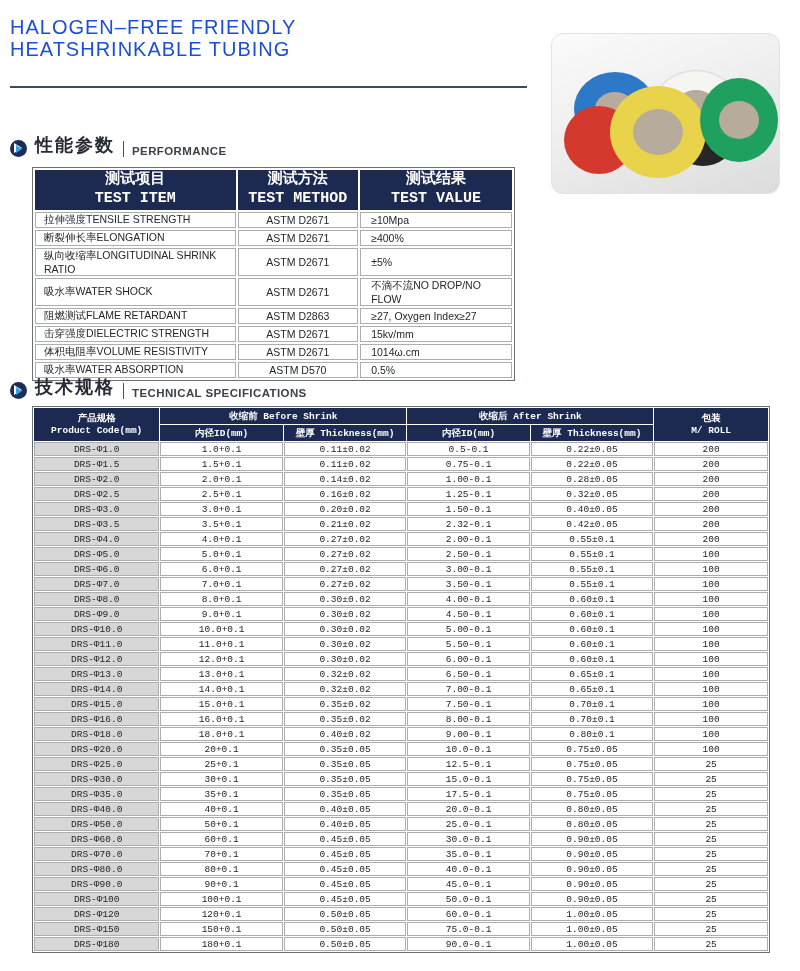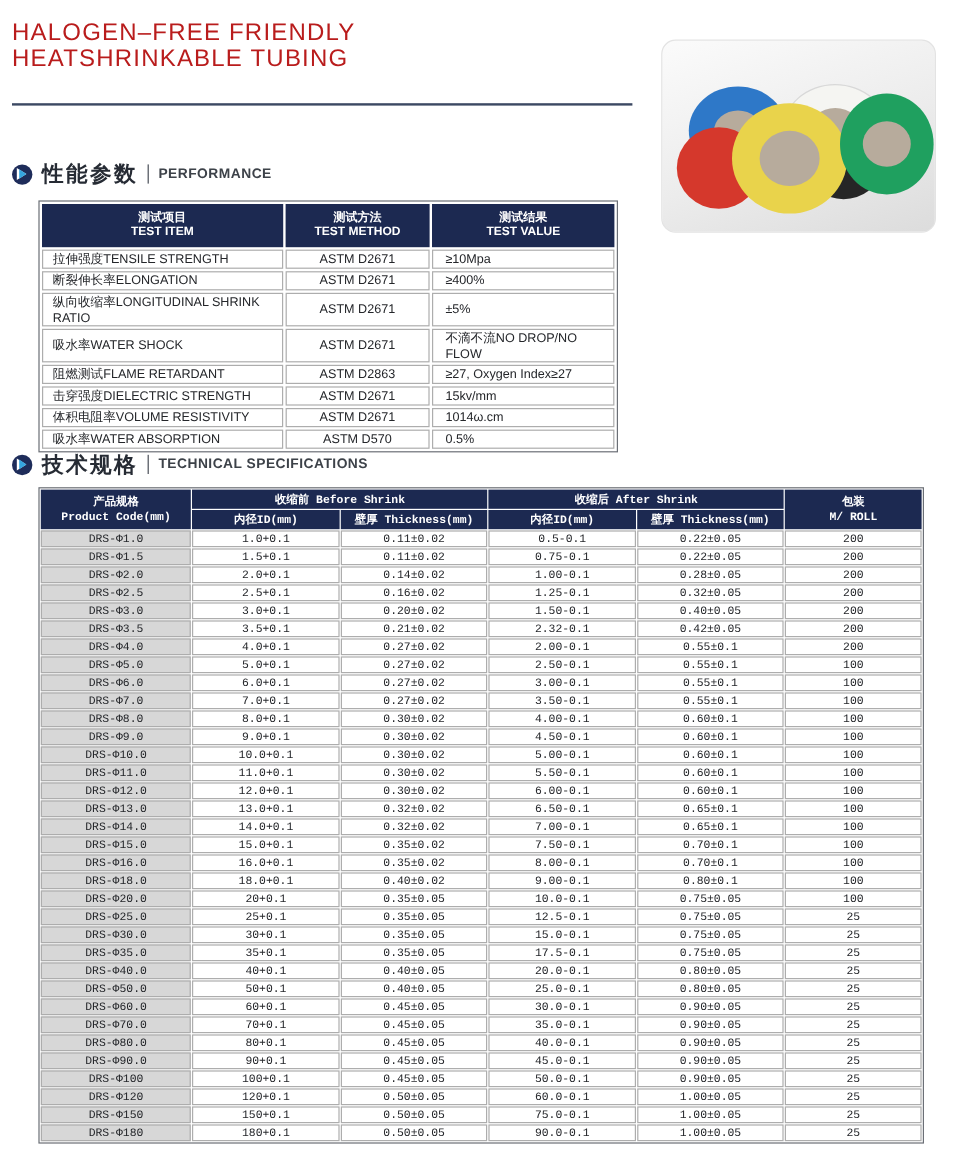--- a/index.html
+++ b/index.html
@@ -2,63 +2,63 @@
 <html><head>
 <meta charset="utf-8">
 <style>
   html,body{margin:0;padding:0;background:#fff;}
   .page{position:relative;width:800px;height:971px;background:#fff;overflow:hidden;
         font-family:"Liberation Sans","DejaVu Sans",sans-serif;}
 
   
   .title-block{position:absolute;left:10px;top:10px;}
   .main-title{font-size:26px;font-weight:bold;color:#1c2a5a;letter-spacing:2px;line-height:1.2;}
-  .sub-title{font-size:20px;font-weight:500;color:#b91c1c;letter-spacing:1px;line-height:1.12;margin-top:6px;}
+  .sub-title{font-size:20px;font-weight:500;color:#1d4ed8;letter-spacing:1px;line-height:1.12;margin-top:6px;}
   .head-rule{position:absolute;left:10px;top:86px;width:517px;height:2px;background:#3c4963;}
 
   
   .product-photo{position:absolute;left:551px;top:33px;width:227px;height:159px;border-radius:12px;
                  background:linear-gradient(160deg,#fbfbfb 0%,#ececec 55%,#dcdcdc 100%);
                  border:1px solid #e3e3e3;overflow:hidden;}
   .roll{position:absolute;border-radius:50%;}
   .core{position:absolute;border-radius:50%;left:50%;top:50%;transform:translate(-50%,-50%);}
   .roll0{left:22px;top:38px;width:82px;height:74px;z-index:1;}
   .roll0 .core{width:40px;height:34px;}
   .roll1{left:100px;top:36px;width:86px;height:76px;z-index:1;}
   .roll1 .core{width:44px;height:38px;}
   .roll2{left:12px;top:72px;width:70px;height:68px;z-index:2;}
   .roll3{left:58px;top:52px;width:96px;height:92px;z-index:3;}
   .roll3 .core{width:50px;height:46px;}
   .roll4{left:122px;top:86px;width:58px;height:46px;z-index:2;}
   .roll5{left:148px;top:44px;width:78px;height:84px;z-index:3;}
   .roll5 .core{width:40px;height:38px;}
 
   
-  .section-head{position:absolute;display:flex;align-items:center;gap:8px;}
+  .section-head{position:absolute;display:flex;align-items:flex-end;gap:8px;}
   .sec-perf{left:10px;top:133px;}
   .sec-specs{left:10px;top:375px;}
   .s-icon{position:relative;width:17px;height:17px;border-radius:50%;background:#1e2c5a;flex:0 0 auto;}
   .s-icon::before{content:'';position:absolute;left:4px;top:3px;border:5.5px solid transparent;border-left:8px solid #fff;}
   .s-icon::after{content:'';position:absolute;left:6px;top:4.5px;border:4px solid transparent;border-left:6.5px solid #35a5df;}
   .sec-cn{font-size:18px;font-weight:bold;color:#262b34;letter-spacing:2px;}
   .sec-bar{width:1px;height:16px;background:#4a4f57;}
   .sec-en{font-size:11.5px;font-weight:bold;color:#3d4249;letter-spacing:0.4px;}
 
   
   table{border-collapse:separate;background:#fff;border:1px solid #6b6f76;}
   th{background:#1c2951;color:#fff;font-weight:bold;vertical-align:middle;text-align:center;}
   th .l1{display:block;line-height:1.25;}
   th .l2{display:block;line-height:1.25;}
   td{border:1px solid #adadad;color:#24262a;vertical-align:middle;background:#fff;}
 
   
   .perf-wrap{position:absolute;left:32px;top:167px;}
   table.perf{border-spacing:2px;width:483px;table-layout:fixed;}
   .perf col.c1{width:42.4%;} .perf col.c2{width:25.5%;} .perf col.c3{width:32.1%;}
-  .perf th{font-size:10px;height:34px;}
+  .perf th{font-size:15px;height:34px;font-family:Liberation Mono, monospace;}
   .perf td{font-size:10.5px;height:14px;padding:0 4px;}
   .perf td.item{text-align:left;padding-left:8px;}
   .perf td:nth-child(2){text-align:center;}
   .perf td:nth-child(3){text-align:left;padding-left:10px;margin-top:10px;}
 
   
   .specs-wrap{position:absolute;left:32px;top:406px;}
   table.specs{border-spacing:1px;width:738px;table-layout:fixed;font-family:Liberation Mono, monospace;}
   .specs col.s1{width:17.2%;} .specs col.s2,.specs col.s3,.specs col.s4,.specs col.s5{width:16.8%;}
   .specs col.s6{width:15.6%;}

